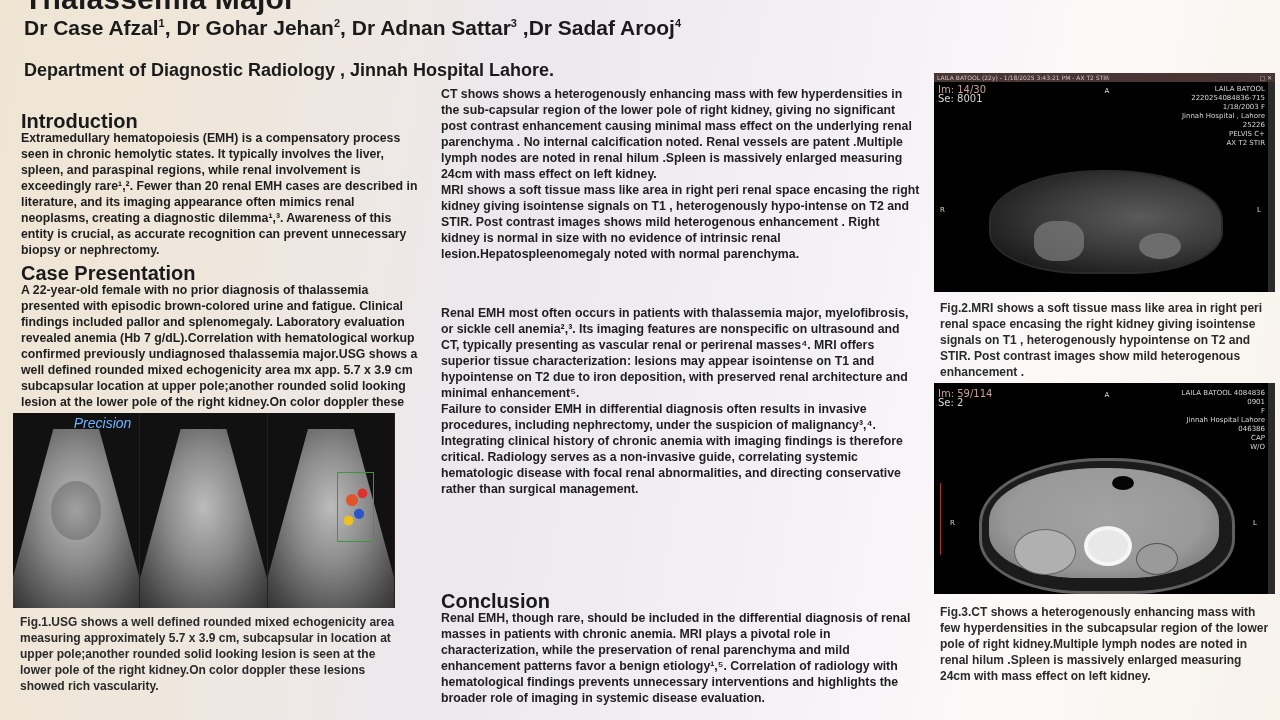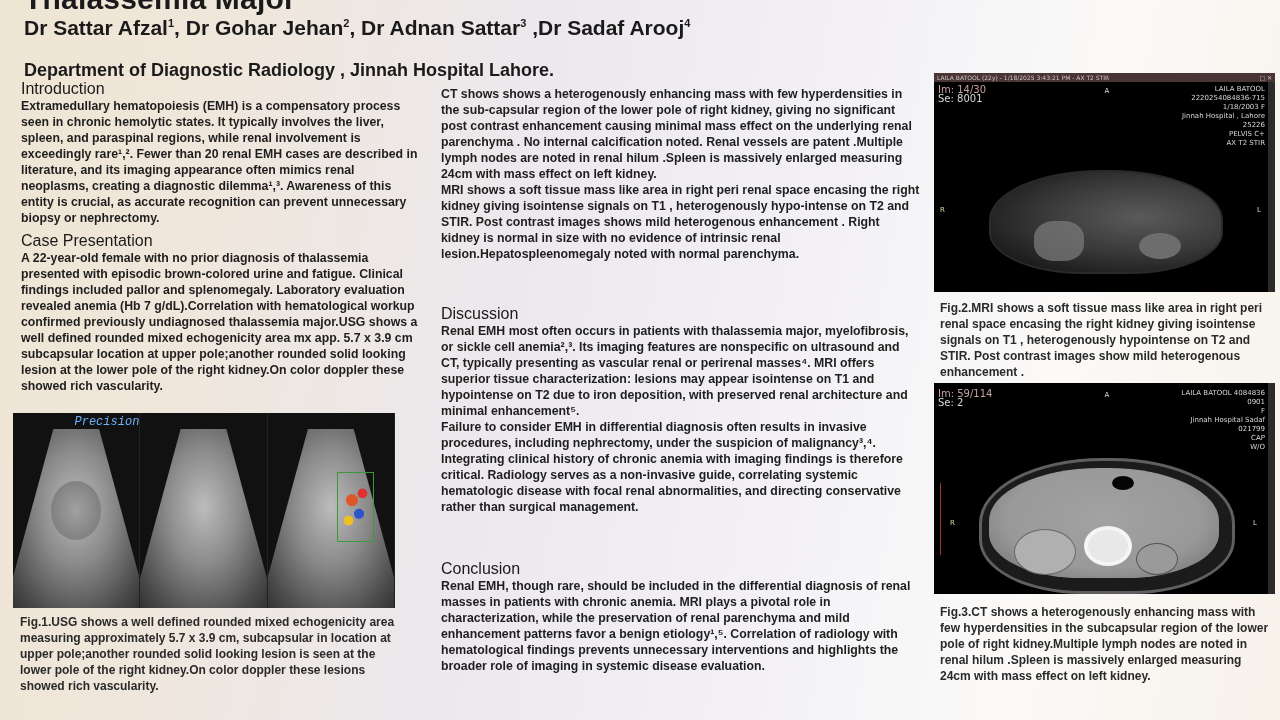--- a/index.html
+++ b/index.html
@@ -6,55 +6,55 @@
   body{
     width:1280px;height:720px;overflow:hidden;position:relative;
     font-family:"Liberation Sans",sans-serif;color:#1a1a1a;
     background:linear-gradient(100deg,#efe5d3 0%,#efe7dc 18%,#ece8ee 40%,#f3f1f6 62%,#fbfaf8 80%,#f7f2ea 100%);
   }
   .abs{position:absolute;}
   .title{left:24px;top:-18px;font-size:30px;font-weight:bold;letter-spacing:0.2px;}
   .authors{left:24px;top:16px;font-size:21px;font-weight:bold;}
   .authors sup{font-size:11px;}
   .dept{left:24px;top:60px;font-size:18px;font-weight:bold;}
-  .h{font-size:16px;font-weight:normal;line-height:18px;}
+  .h{font-size:20px;font-weight:bold;line-height:18px;margin-top:32px;}
   .p{font-size:12.3px;font-weight:bold;line-height:16px;color:#1e1e1e;}
   .col1{left:21px;width:400px;}
   .col2{left:441px;width:480px;}
   .cap{font-size:12px;font-weight:bold;line-height:16px;text-align:left;color:#2a2a2a;}
   
   .usg{left:13px;top:413px;width:382px;height:195px;background:#111;display:flex;overflow:hidden;}
   .usg .pane{position:relative;flex:1;overflow:hidden;border-right:1px solid #222;}
   .usg .fan{position:absolute;left:-10%;top:8%;width:120%;height:100%;
     background:radial-gradient(ellipse at 50% 40%,#bcbcbc 0%,#8a8a8a 35%,#4a4a4a 70%,#1b1b1b 100%);
     clip-path:polygon(35% 0,65% 0,100% 100%,0 100%);}
   .usg .lesion{position:absolute;left:30%;top:35%;width:40%;height:30%;border-radius:50%;background:radial-gradient(#9a9a9a,#6c6c6c);opacity:.8;}
   .usg .doppler{position:absolute;left:55%;top:30%;width:28%;height:35%;
     background:radial-gradient(circle at 40% 40%,#e0542a 0 12%,transparent 14%),radial-gradient(circle at 60% 60%,#2b55c8 0 10%,transparent 12%),radial-gradient(circle at 30% 70%,#f0c020 0 8%,transparent 10%),radial-gradient(circle at 70% 30%,#e03030 0 8%,transparent 10%);
     border:1px solid #3a9a3a;}
-  .usg .brand{position:absolute;top:2px;right:0;font-size:12px;color:#6fb2ff;font-style:italic;font-family:Liberation Mono, monospace;}
+  .usg .brand{position:absolute;top:2px;right:8px;font-size:14px;color:#6fb2ff;font-style:italic;}
   
   .viewer{background:#000;color:#d8d8d8;font-family:"DejaVu Sans",sans-serif;overflow:hidden;}
   .viewer .bar{height:9px;background:#4a3535;font-size:6px;line-height:9px;color:#cfc6c6;padding-left:3px;position:relative;}
   .viewer .bar .ctl{position:absolute;right:3px;top:0;}
   .viewer .tl{position:absolute;left:4px;font-size:10px;line-height:9px;}
   .viewer .tl .im{color:#c9a0a0;}
   .viewer .tr{position:absolute;right:10px;font-size:7px;line-height:9px;text-align:right;}
   .viewer .ori{position:absolute;font-size:7px;color:#ddd;}
   .viewer .scroll{position:absolute;right:0;top:9px;width:7px;bottom:0;background:#2b2b2b;}
   .mri{left:934px;top:73px;width:341px;height:219px;}
   .ct{left:934px;top:383px;width:341px;height:211px;}
   .body-slice{position:absolute;border-radius:48% 48% 40% 40%;}
 </style>
 </head>
 <body>
 
 <div class="abs title">Thalassemia Major</div>
 <div class="abs authors">
-  <span>Dr Sattar Afzal</span><sup>1</sup><span>, </span>
+  <span>Dr Case Afzal</span><sup>1</sup><span>, </span>
   <span>Dr Gohar Jehan</span><sup>2</sup><span>, </span>
   <span>Dr Adnan Sattar</span><sup>3</sup><span> ,</span><span>Dr Sadaf Arooj</span><sup>4</sup>
 </div>
 <div class="abs dept">Department of Diagnostic Radiology , Jinnah Hospital Lahore.</div>
 
 <div class="abs col1" style="top:80px;">
   <div class="h">Introduction</div>
   <div class="p">Extramedullary hematopoiesis (EMH) is a compensatory process seen in chronic hemolytic states. It typically involves the liver, spleen, and paraspinal regions, while renal involvement is exceedingly rare¹,². Fewer than 20 renal EMH cases are described in literature, and its imaging appearance often mimics renal neoplasms, creating a diagnostic dilemma¹,³. Awareness of this entity is crucial, as accurate recognition can prevent unnecessary biopsy or nephrectomy.</div>
 </div>
 <div class="abs col1" style="top:232px;">
@@ -76,21 +76,20 @@
     <div class="doppler"></div>
   </div>
 </div>
 <div class="abs cap" style="left:20px;top:614px;width:385px;">Fig.1.USG shows a well defined rounded mixed echogenicity area measuring approximately 5.7 x 3.9 cm, subcapsular in location at upper pole;another rounded solid looking lesion is seen at the lower pole of the right kidney.On color doppler these lesions showed rich vascularity.</div>
 
 <div class="abs col2" style="top:86px;">
   <div class="p">CT shows shows a heterogenously enhancing mass with few hyperdensities in the sub-capsular region of the lower pole of right kidney, giving no significant post contrast enhancement causing minimal mass effect on the underlying renal parenchyma . No internal calcification noted. Renal vessels are patent .Multiple lymph nodes are noted in renal hilum .Spleen is massively enlarged measuring 24cm with mass effect on left kidney.</div>
   <div class="p">MRI shows a soft tissue mass like area in right peri renal space encasing the right kidney giving isointense signals on T1 , heterogenously hypo-intense on T2 and STIR. Post contrast images shows mild heterogenous enhancement . Right kidney is normal in size with no evidence of intrinsic renal lesion.Hepatospleenomegaly noted with normal parenchyma.</div>
 </div>
 <div class="abs col2" style="top:305px;">
-  <div class="h">Discussion</div>
   <div class="p">Renal EMH most often occurs in patients with thalassemia major, myelofibrosis, or sickle cell anemia²,³. Its imaging features are nonspecific on ultrasound and CT, typically presenting as vascular renal or perirenal masses⁴. MRI offers superior tissue characterization: lesions may appear isointense on T1 and hypointense on T2 due to iron deposition, with preserved renal architecture and minimal enhancement⁵.</div>
   <div class="p">Failure to consider EMH in differential diagnosis often results in invasive procedures, including nephrectomy, under the suspicion of malignancy³,⁴. Integrating clinical history of chronic anemia with imaging findings is therefore critical. Radiology serves as a non-invasive guide, correlating systemic hematologic disease with focal renal abnormalities, and directing conservative rather than surgical management.</div>
 </div>
 <div class="abs col2" style="top:560px;">
   <div class="h">Conclusion</div>
   <div class="p">Renal EMH, though rare, should be included in the differential diagnosis of renal masses in patients with chronic anemia. MRI plays a pivotal role in characterization, while the preservation of renal parenchyma and mild enhancement patterns favor a benign etiology¹,⁵. Correlation of radiology with hematological findings prevents unnecessary interventions and highlights the broader role of imaging in systemic disease evaluation.</div>
 </div>
 
 <div class="abs viewer mri">
   <div class="bar">
@@ -125,22 +124,22 @@
     <div class="im">Im: 59/114</div>
     <div>Se: 2</div>
   </div>
   <div class="ori" style="left:50%;top:8px;">A</div>
   <div class="ori" style="left:16px;top:136px;color:#d8d8a0;">R</div>
   <div class="ori" style="right:18px;top:136px;">L</div>
   <div class="tr" style="top:6px;">
     <div>LAILA BATOOL 4084836</div>
     <div>0901</div>
     <div>F</div>
-    <div>Jinnah Hospital Sadaf</div>
-    <div>021799</div>
+    <div>Jinnah Hospital Lahore</div>
+    <div>046386</div>
     <div>CAP</div>
     <div>W/O</div>
   </div>
   <div class="abs" style="left:6px;top:100px;width:1px;height:72px;background:#a33;"></div>
   <div class="body-slice" style="left:45px;top:75px;width:250px;height:130px;background:#1b1b1b;border:3px solid #5f5f5f;"></div>
   <div class="body-slice" style="left:55px;top:85px;width:230px;height:110px;background:radial-gradient(ellipse at 50% 45%,#a2a2a2 0%,#999 60%,#777 90%);"></div>
   <div class="abs" style="left:80px;top:146px;width:60px;height:44px;border-radius:50%;background:#b0b0b0;border:1px solid #666;"></div>
   <div class="abs" style="left:150px;top:143px;width:40px;height:32px;border-radius:50%;background:#e8e8e8;border:4px solid #f5f5f5;"></div>
   <div class="abs" style="left:202px;top:160px;width:40px;height:30px;border-radius:50%;background:#9a9a9a;border:1px solid #555;"></div>
   <div class="abs" style="left:178px;top:93px;width:22px;height:14px;border-radius:50%;background:#050505;"></div>

